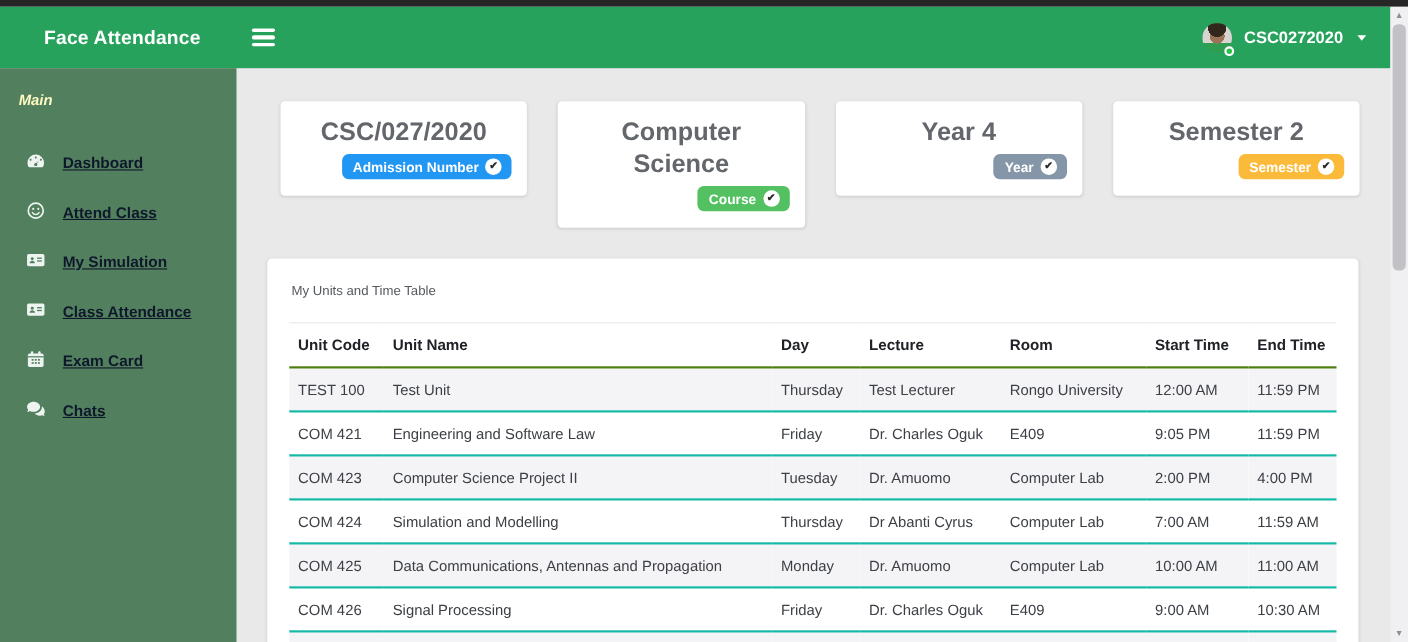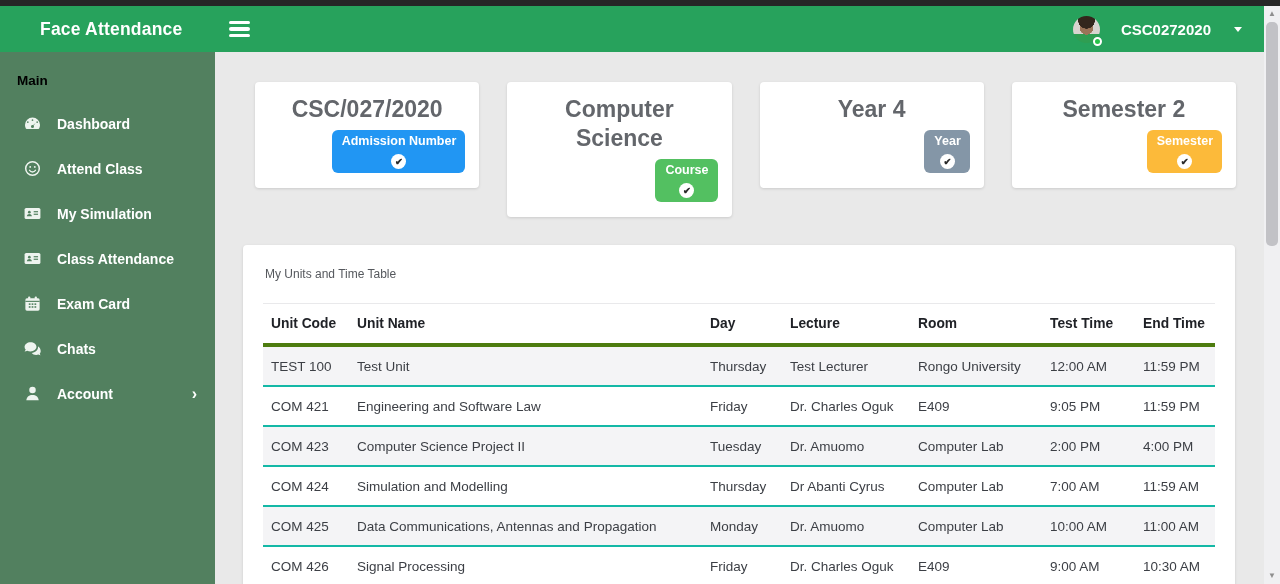--- a/index.html
+++ b/index.html
@@ -14,60 +14,60 @@
   
   .scrollbar { position:absolute; top:6px; right:0; width:16px; height:578px; background:#f0f0f2; z-index:35; }
   .sb-arrow { position:absolute; left:0; width:16px; text-align:center; font-size:8px; color:#8f8f8f; line-height:14px; cursor:pointer; user-select:none; }
   .sb-arrow.up { top:1px; }
   .sb-arrow.down { bottom:1px; }
   .sb-thumb { position:absolute; top:16px; left:2px; width:12px; height:224px; background:#c2c2c6; border-radius:5px; cursor:grab; }
 
   .app { position:absolute; top:6px; left:0; width:1264px; height:578px; }
 
   
-  .navbar { height:46px; background:#27a25c; display:flex; align-items:center; }
+  .navbar { height:56px; background:#27a25c; display:flex; align-items:center; }
   .brand { width:215px; padding-left:40px; color:#fff; font-weight:bold; font-size:17.5px; letter-spacing:.2px; }
   .hamburger { margin-left:10px; background:none; border:none; cursor:pointer; padding:6px 4px; display:flex; flex-direction:column; gap:3px; }
   .hamburger span { display:block; width:21px; height:3.5px; background:#fff; border-radius:2px; }
-  .nav-user { margin-left:auto; margin-right:22px; display:flex; align-items:center; gap:21px; color:#fff; cursor:pointer; }
+  .nav-user { margin-left:auto; margin-right:22px; display:flex; align-items:center; gap:11px; color:#fff; cursor:pointer; }
   .avatar { position:relative; width:27px; height:27px; border-radius:50%; flex-shrink:0;
     background:
       radial-gradient(circle at 50% 16%, #33261c 0 31%, rgba(0,0,0,0) 32%),
       radial-gradient(circle at 50% 44%, #9b7458 0 33%, rgba(0,0,0,0) 34%),
       linear-gradient(180deg, #d8d4cf 0 68%, #2f9e52 68%);
   }
   .status-dot { position:absolute; right:-2px; bottom:-3px; width:9px; height:9px; background:#27c24a; border:2px solid #fff; border-radius:50%; }
   .username { font-weight:bold; font-size:15px; }
   .caret { width:0; height:0; border-left:4.5px solid transparent; border-right:4.5px solid transparent; border-top:5px solid #fff; margin-left:2px; }
 
   
   .body-row { display:flex; height:532px; }
 
   
   .sidebar { width:215px; flex-shrink:0; background:#52805f; padding-top:12px; }
-  .side-label { padding:9px 16px 13px 17px; color:#000000; font-weight:bold; font-size:13.5px; }
-  .side-item { height:45px; display:flex; align-items:center; padding:0 18px 0 22px; color:#ffffff; font-weight:bold; font-size:14px; cursor:pointer; }
+  .side-label { padding:9px 16px 13px 17px; color:#fef9c3; font-weight:bold; font-size:13.5px;font-style:italic; }
+  .side-item { height:45px; display:flex; align-items:flex-end; padding:0 18px 0 22px; color:#0f172a; font-weight:bold; font-size:14px; cursor:pointer;text-decoration:underline; }
   .side-item .icon { width:20px; height:20px; margin-right:15px; display:flex; align-items:center; justify-content:center; }
   .side-item svg { width:19px; height:19px; fill:#eef4ef; }
   .side-item .chev { margin-left:auto; font-size:16px; font-weight:bold; line-height:1; }
 
   
   .content { flex:1; overflow:hidden; padding:30px 28px 0 28px; }
   .cards { display:flex; gap:28px; align-items:flex-start;padding-left:12px; }
   .card { width:227px; background:#fff; border-radius:4px; box-shadow:0 1px 3px rgba(0,0,0,.13); padding:13px 14px 15px; }
   .card-title { text-align:center; font-weight:bold; font-size:23px; line-height:29px; color:#63666b; margin:0; }
   .card-badge-row { display:flex; justify-content:flex-end; margin-top:6px; }
-  .badge { display:inline-flex; align-items:center; gap:6px; color:#fff; font-weight:bold; font-size:12.5px; padding:4px 9px 4px 10px; border-radius:6px; white-space:nowrap;flex-direction:column; }
+  .badge { display:inline-flex; align-items:center; gap:6px; color:#fff; font-weight:bold; font-size:12.5px; padding:4px 9px 4px 10px; border-radius:6px; white-space:nowrap; }
   .badge .check { width:15px; height:15px; background:#fff; color:#2a2a2a; border-radius:50%; font-size:9.5px; line-height:15px; text-align:center; font-weight:bold; flex-shrink:0; }
 
   
   .table-card { margin-top:28px; width:992px; height:620px; background:#fff; border-radius:4px; box-shadow:0 1px 3px rgba(0,0,0,.13); padding:20px 20px 0 20px; }
   .table-title { font-size:12px; font-weight:normal; color:#55585d; margin:2px 0 22px 2px; }
   table { border-collapse:collapse; width:100%; table-layout:fixed; font-size:13.5px; color:#3c3f45; }
-  thead th { text-align:left; font-size:13.8px; color:#202227; padding:12px 8px; border-top:1px solid #e9e9eb; border-bottom:4px solid #4d7c0f; }
+  thead th { text-align:left; font-size:13.8px; color:#202227; padding:12px 8px; border-top:1px solid #e9e9eb; border-bottom:2px solid #4d7c0f; }
   tbody td { padding:12px 8px 11px 8px; border-bottom:2px solid #14b8a6; overflow:hidden; white-space:nowrap; }
   tbody tr:nth-child(odd) { background:#f4f4f6; }
 </style>
 </head>
 <body>
 
 <div class="top-strip"></div>
 
 <div class="scrollbar">
   <div class="sb-arrow up">▲</div>
@@ -159,30 +159,20 @@
             <span>Exam Card</span>
           </div>
           <div class="side-item">
             <span class="icon">
               <svg viewBox="0 0 24 24">
                 <path d="M9.5 4C5.4 4 2 6.7 2 10c0 1.3.5 2.5 1.4 3.4-.3 1-.9 1.9-1.4 2.4 1.1 0 2.4-.5 3.3-1.1 1.2.6 2.7 1 4.2 1 4.1 0 7.5-2.7 7.5-5.9S13.6 4 9.5 4z"></path>
                 <path d="M18.9 9.3c.1.4.1.8.1 1.2 0 3.8-3.6 6.8-8 7.1 1.1 1.5 3.2 2.5 5.6 2.5 1 0 2-.2 2.9-.5.8.5 1.9.9 2.9.9-.5-.5-1-1.2-1.2-2 .7-.8 1.2-1.8 1.2-2.9 0-2.7-1.4-5-3.5-6.3z"></path>
               </svg>
             </span>
             <span>Chats</span>
-          </div>
-          <div class="side-item">
-            <span class="icon">
-              <svg viewBox="0 0 24 24">
-                <circle cx="12" cy="7.6" r="4.1"></circle>
-                <path d="M4.2 20.4c.5-4.2 3.6-6.6 7.8-6.6s7.3 2.4 7.8 6.6z"></path>
-              </svg>
-            </span>
-            <span>Account</span>
-            <span class="chev">›</span>
           </div>
         </div>
     </nav>
 
     <main class="content">
       <div class="cards" id="cards-row">
           <div class="card">
             <h3 class="card-title">CSC/027/2020</h3>
             <div class="card-badge-row">
               <span class="badge" style="background:#2196f3">
@@ -232,21 +222,21 @@
               <col style="width:93px">
               <col style="width:80px">
           </colgroup>
           <thead>
               <tr id="thead-row">
                 <th>Unit Code</th>
                 <th>Unit Name</th>
                 <th>Day</th>
                 <th>Lecture</th>
                 <th>Room</th>
-                <th>Test Time</th>
+                <th>Start Time</th>
                 <th>End Time</th>
               </tr>
             </thead>
           <tbody id="tbody">
               <tr>
                 <td>TEST 100</td>
                 <td>Test Unit</td>
                 <td>Thursday</td>
                 <td>Test Lecturer</td>
                 <td>Rongo University</td>

